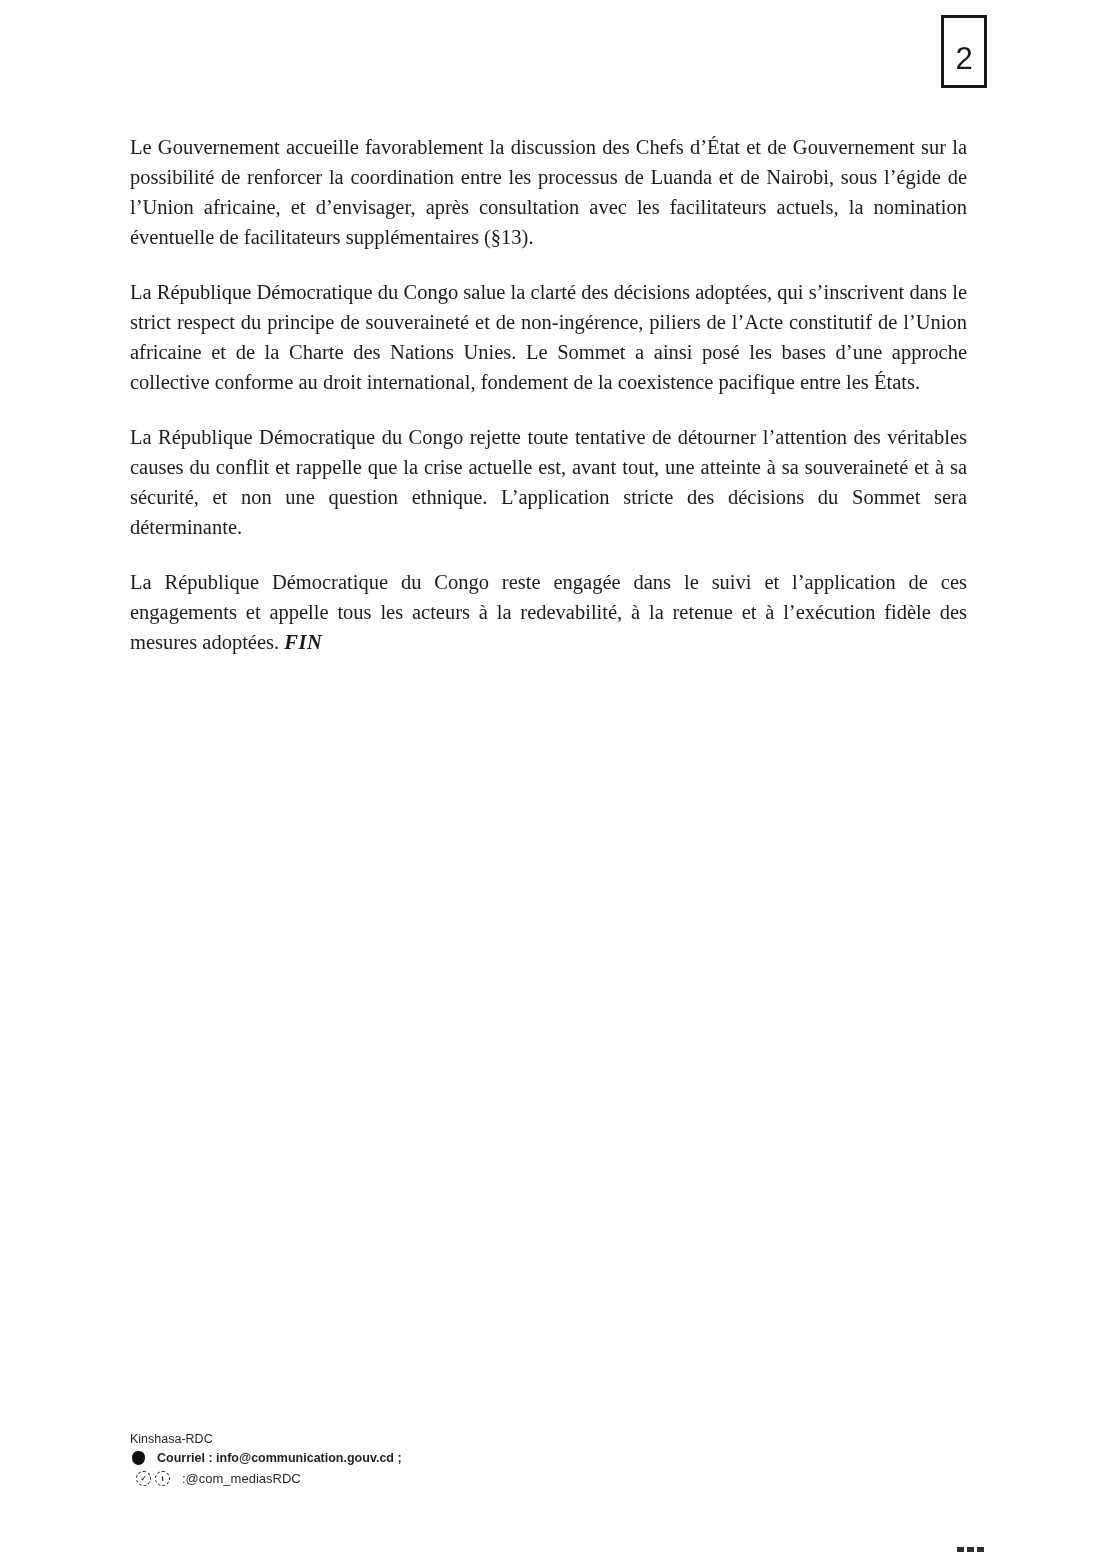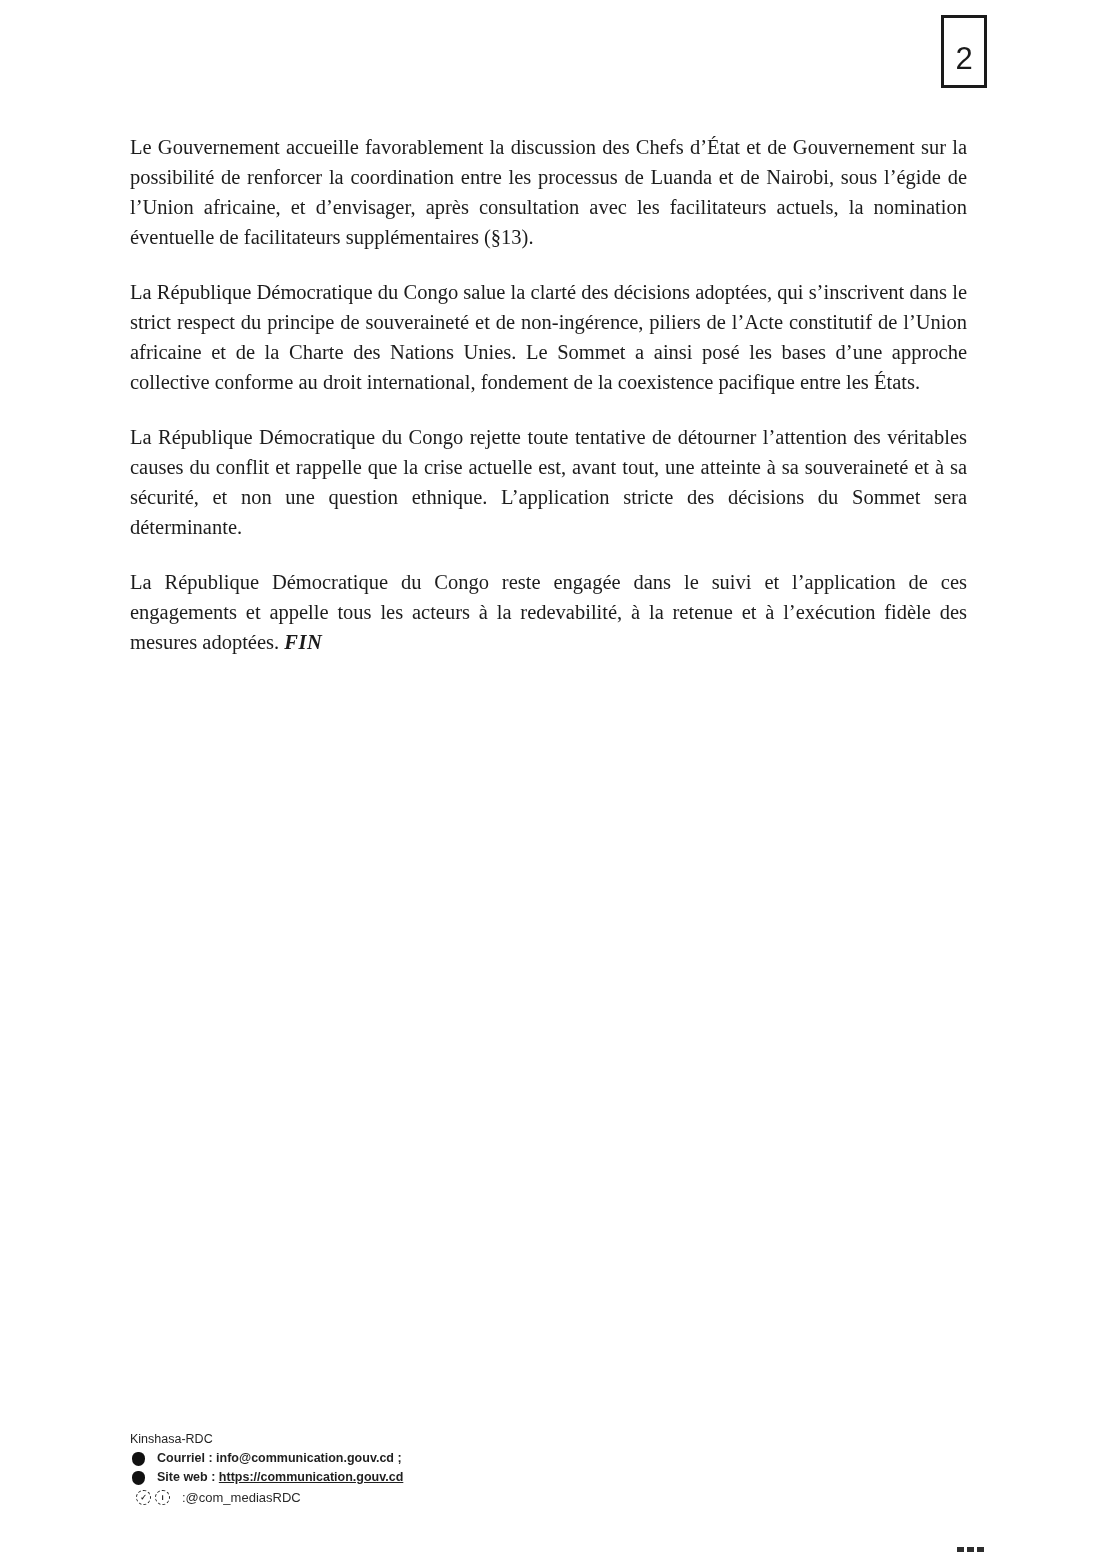--- a/index.html
+++ b/index.html
@@ -57,21 +57,21 @@
     top: 1432px;
     width: 740px;
     font-family: "Liberation Sans", sans-serif;
     font-size: 12.5px;
     line-height: 15px;
     color: #1f1f1f;
   }
   .footer-line { margin: 0 0 1px 0; }
   .bullet-row {
     display: flex;
-    align-items: flex-end;
+    align-items: flex-start;
     margin: 4px 0 4px 2px;
     font-weight: bold;
   }
   .bullet {
     width: 13px;
     height: 14px;
     background: #111111;
     border-radius: 45% 45% 50% 50%;
     margin-right: 12px;
     flex: 0 0 auto;
@@ -134,25 +134,20 @@
 </div>
 
 <div class="footer">
   <div class="footer-line">Kinshasa-RDC</div>
 
   <div class="bullet-row">
     <span class="bullet"></span>
     <span>Courriel : info@communication.gouv.cd ;</span>
   </div>
 
-  <div class="bullet-row">
-    <span class="bullet"></span>
-    <span>Site web :&nbsp;</span>
-    <span class="weblink">https://communication.gouv.cd</span>
-  </div>
 
   <div class="social-row">
     <span class="social-circle">✓</span>
     <span class="social-circle">i</span>
     <span class="social-handle">:@com_mediasRDC</span>
   </div>
 </div>
 
 <div class="corner-artifact"></div>
 

